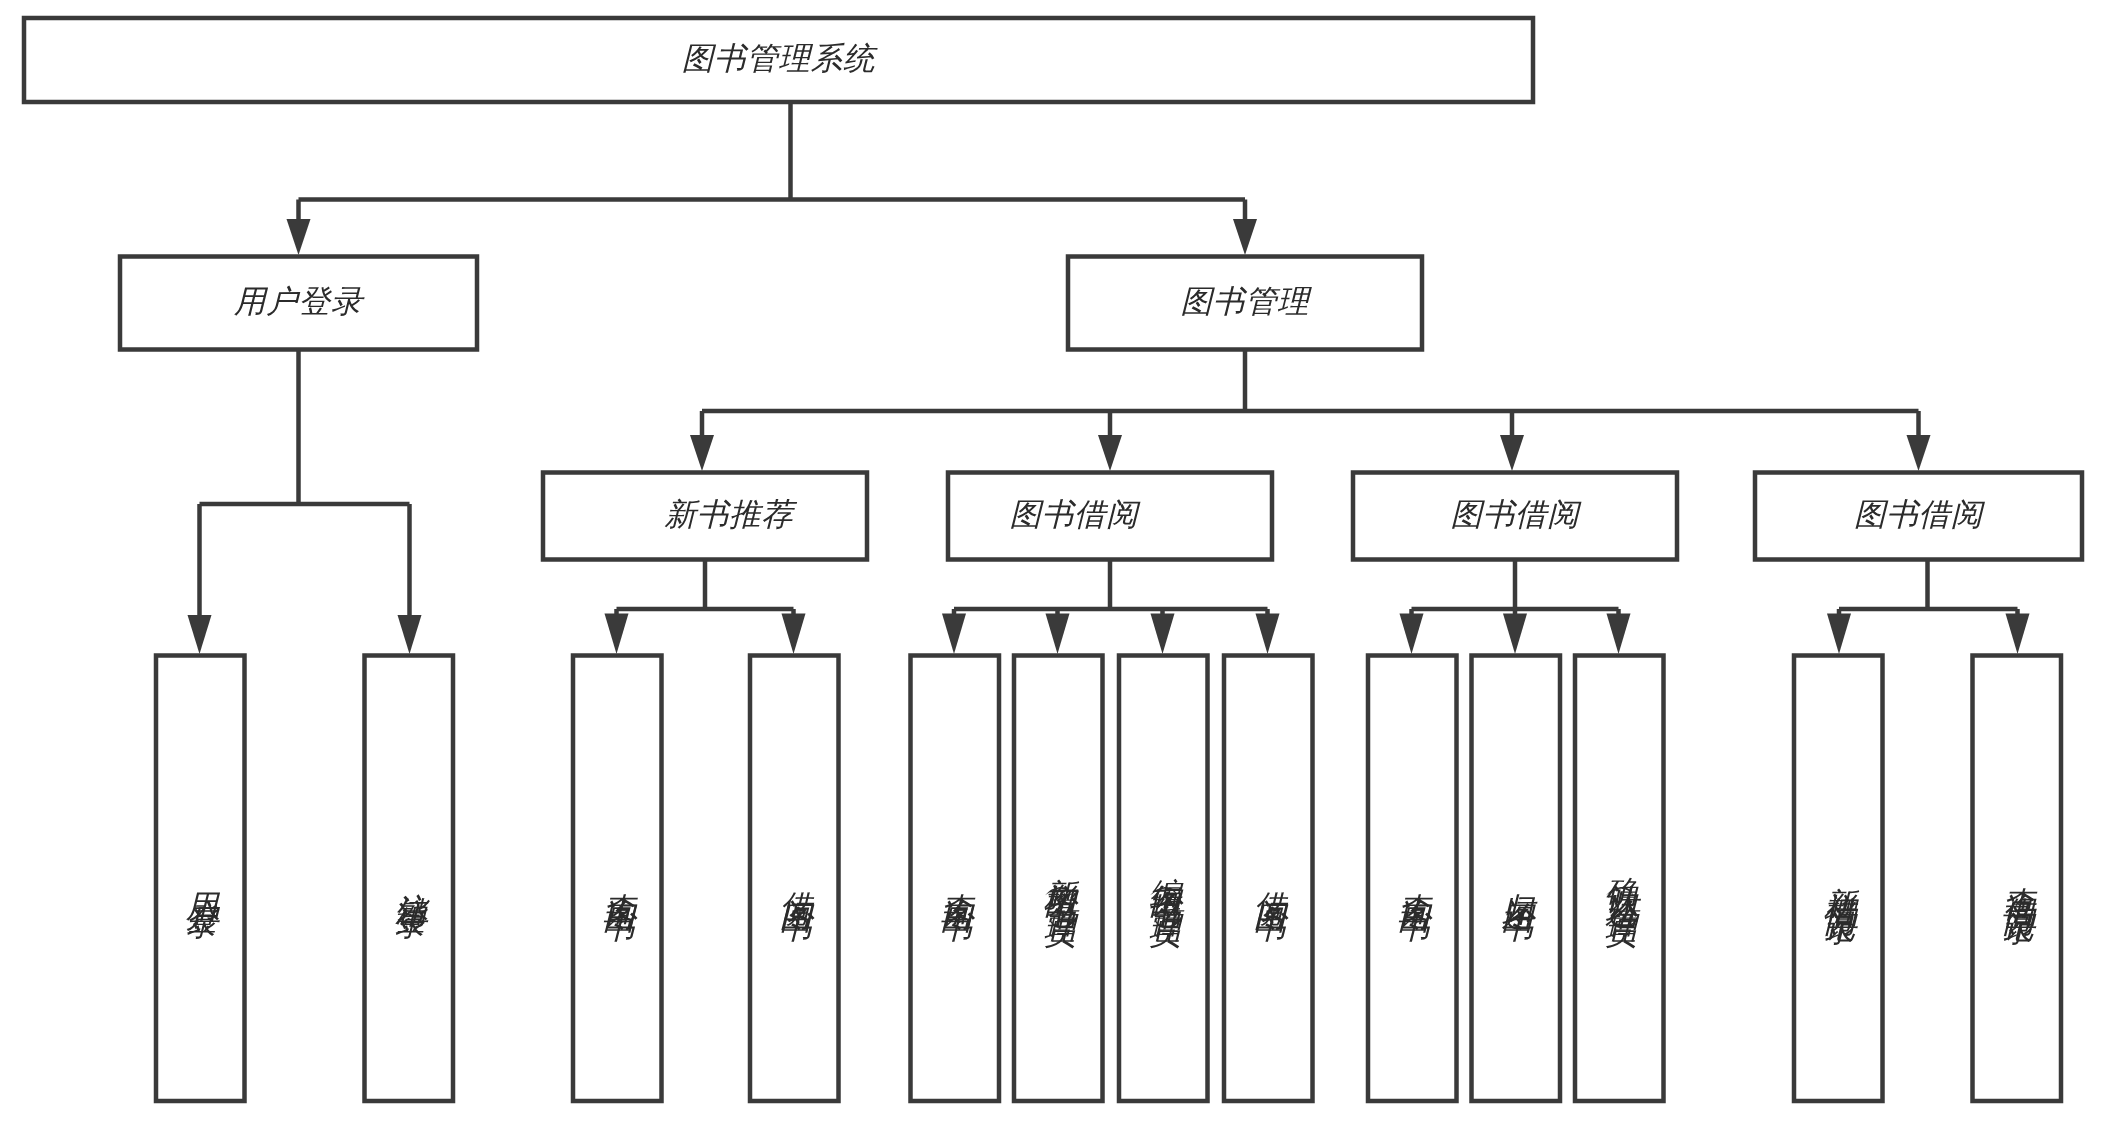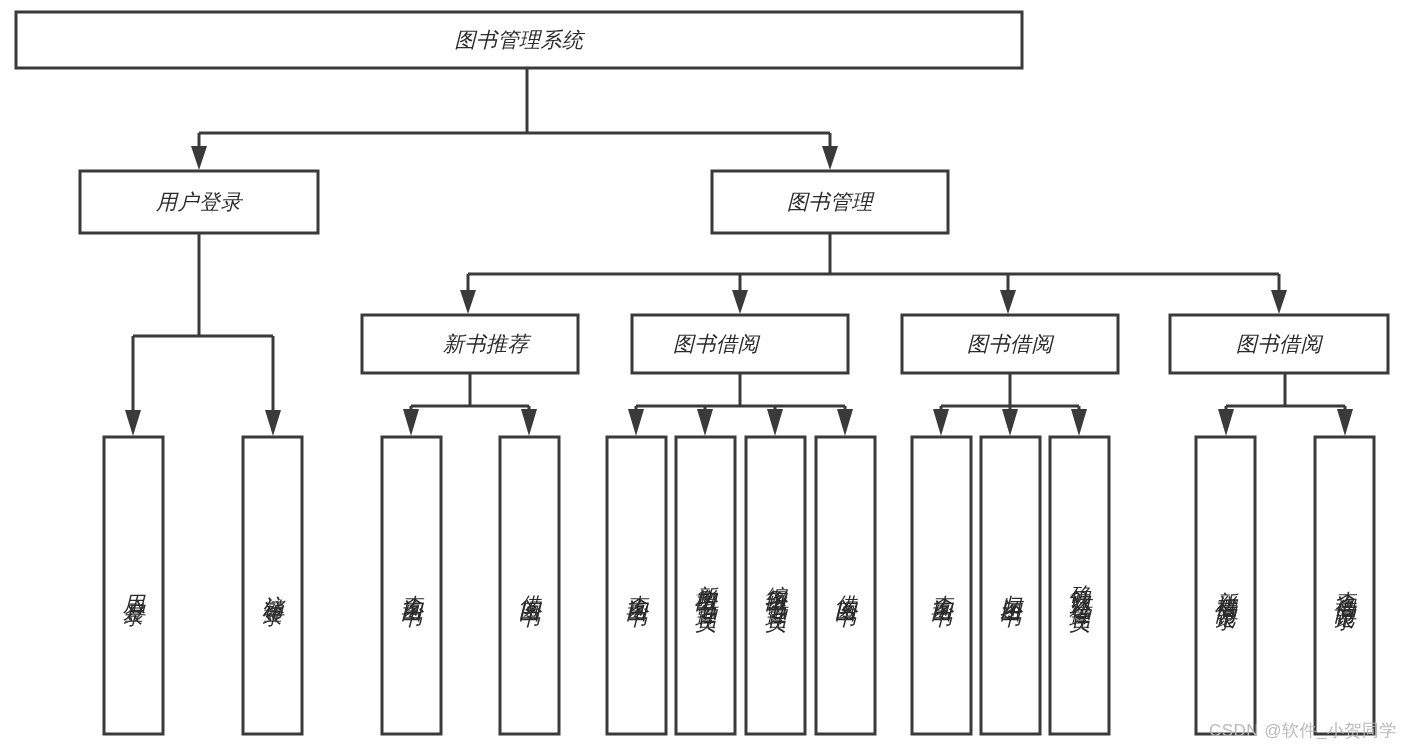--- a/index.html
+++ b/index.html
@@ -187,15 +187,14 @@
   <div class="node-label vertical" style="left:746px; top:437px; width:59px; height:297px;">编辑图书（管理员）</div>
   <div class="node-label vertical" style="left:816px; top:437px; width:59px; height:297px;">借阅图书</div>
 
   <div class="node-label vertical" style="left:912px; top:437px; width:59px; height:297px;">查询图书</div>
   <div class="node-label vertical" style="left:981px; top:437px; width:59px; height:297px;">归还图书</div>
   <div class="node-label vertical" style="left:1050px; top:437px; width:59px; height:297px;">确认归还（管理员）</div>
 
   <div class="node-label vertical" style="left:1196px; top:437px; width:59px; height:297px;">新增借阅记录</div>
   <div class="node-label vertical" style="left:1315px; top:437px; width:59px; height:297px;">查询借阅记录</div>
 
-  <div class="watermark">CSDN @软件_小贺同学</div>
 
 </div>
 
 </body></html>

